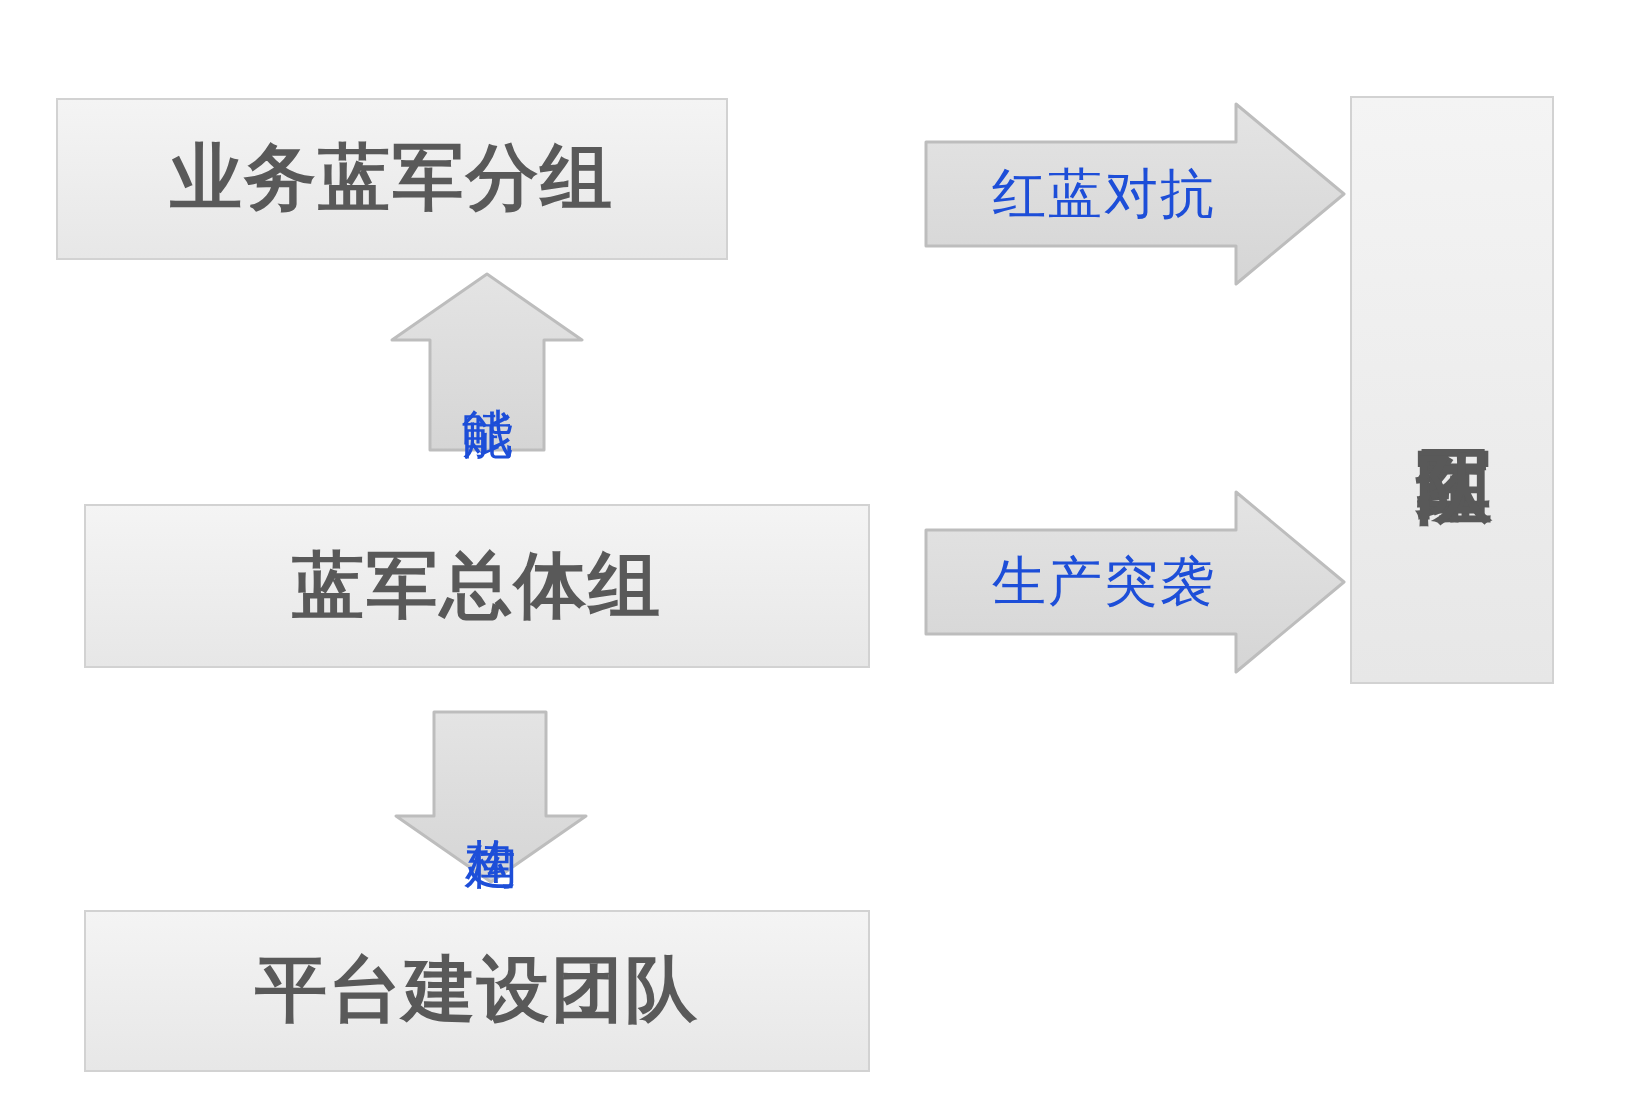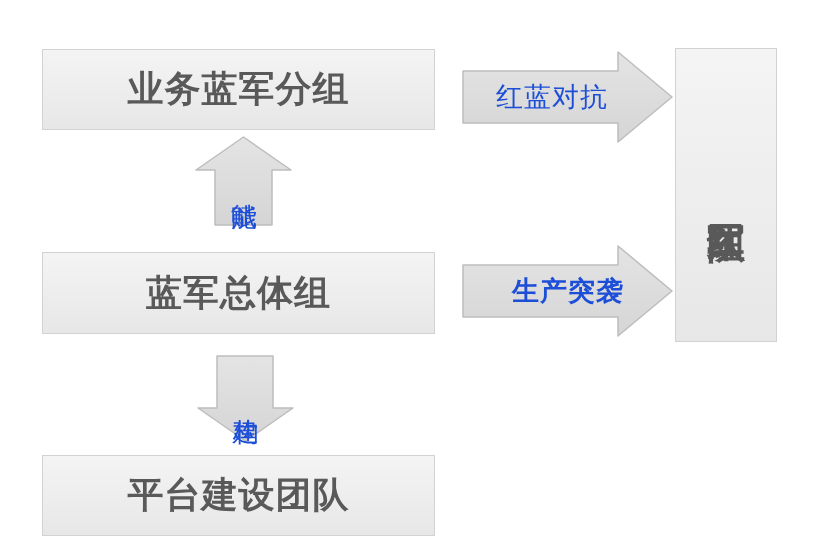--- a/index.html
+++ b/index.html
@@ -21,21 +21,21 @@
     background: linear-gradient(180deg, #f4f4f4 0%, #e7e7e7 100%);
     border: 1px solid #d2d2d2;
     display: flex;
     align-items: center;
     justify-content: center;
     color: #595959;
     font-weight: bold;
     font-size: 36px;
     letter-spacing: 1px;
   }
-  .box-business { left: 42px; top: 49px;  width: 393px; height: 81px; }
+  .box-business { left: 28px; top: 49px;  width: 336px; height: 81px; }
   .box-overall  { left: 42px; top: 252px; width: 393px; height: 82px; }
   .box-platform { left: 42px; top: 455px; width: 393px; height: 81px; }
   .box-red {
     left: 675px; top: 48px; width: 102px; height: 294px;
     font-size: 38px;
     writing-mode: vertical-rl;
     text-orientation: upright;
     letter-spacing: 0px;
     line-height: 1;
   }
@@ -54,21 +54,21 @@
     letter-spacing: 1px;
   }
   .arrow-label.vertical {
     writing-mode: vertical-rl;
     text-orientation: upright;
     font-size: 26px;
     line-height: 1.05;
     letter-spacing: 0;
   }
   .label-confrontation { left: 463px; top: 71px;  width: 178px; height: 52px; }
-  .label-raid          { left: 479px; top: 265px; width: 178px; height: 52px; font-weight: bold; }
+  .label-raid          { left: 463px; top: 265px; width: 178px; height: 52px; }
   .label-empower       { left: 196px; top: 140px; width: 95px;  height: 85px; }
   .label-build         { left: 198px; top: 356px; width: 95px;  height: 83px; }
 </style>
 </head>
 <body>
 
 <div class="canvas">
 
   <svg class="arrow-layer" width="816" height="559" viewBox="0 0 816 559" xmlns="http://www.w3.org/2000/svg">
     <defs>

